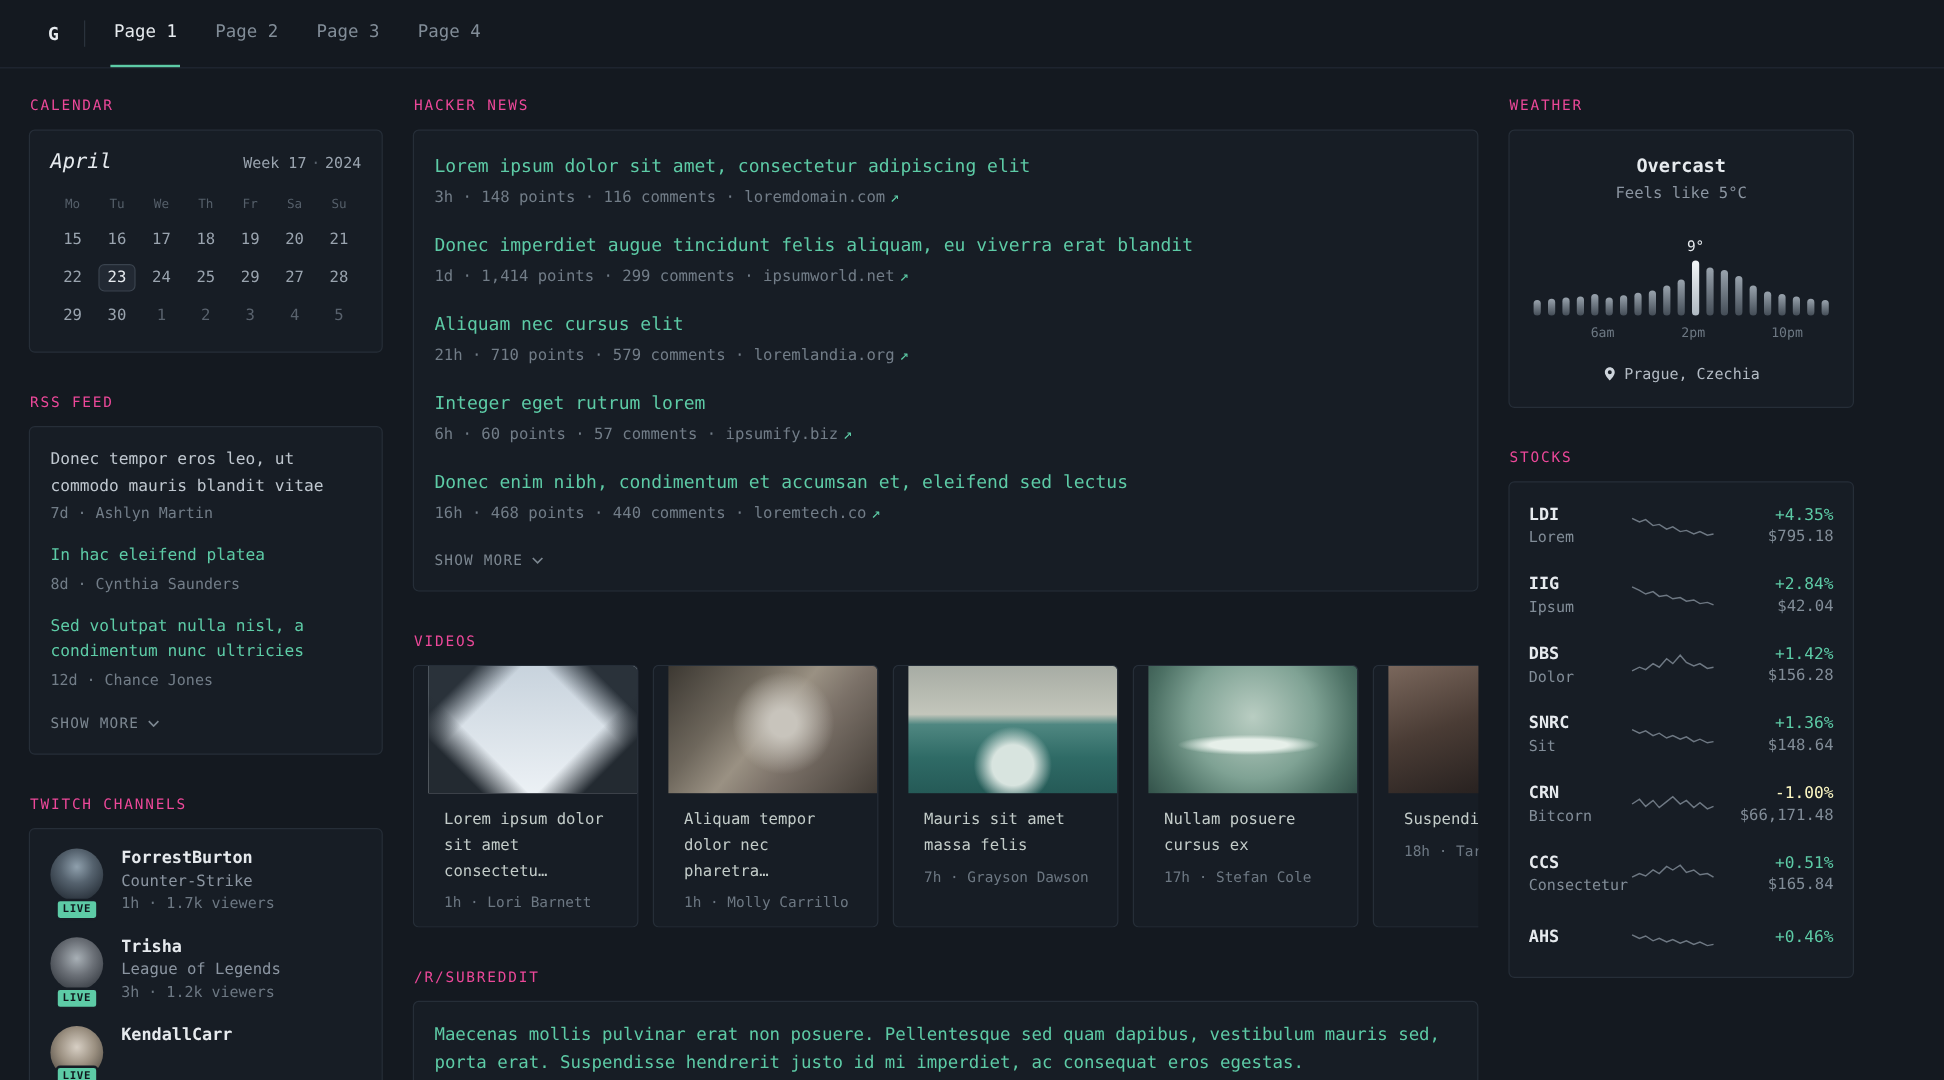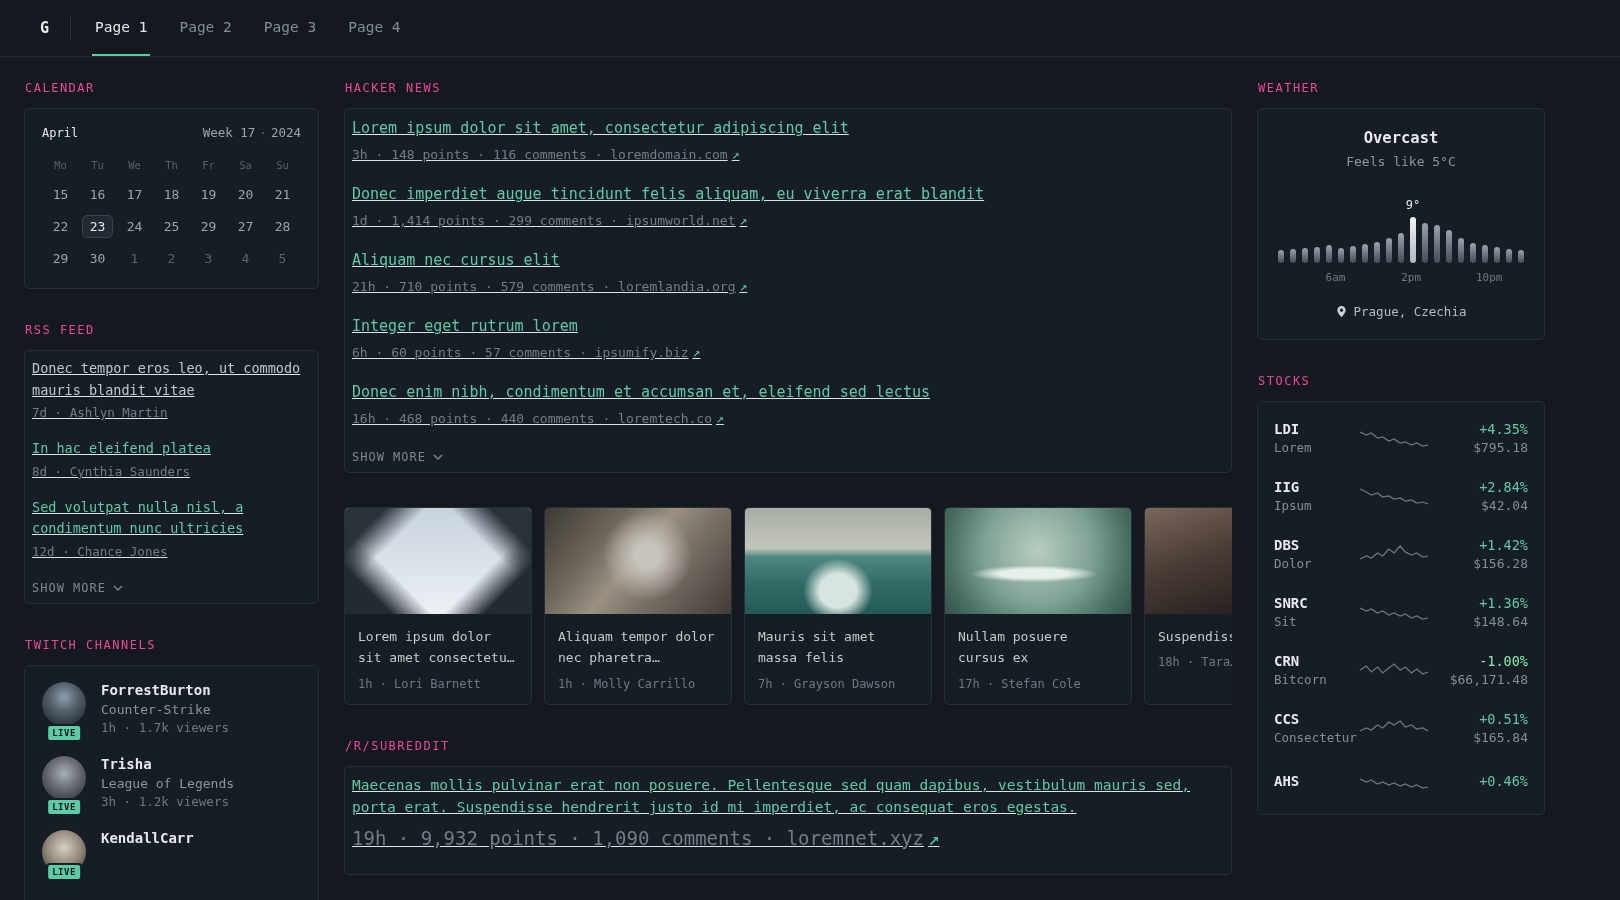--- a/index.html
+++ b/index.html
@@ -34,34 +34,34 @@
   .section { margin-bottom: 34px; }
   .section-title {
     font-size: 12px; font-weight: 400; letter-spacing: 1.5px;
     color: #ec4899; margin: 0 0 13px 1px;
   }
   .card { background: #171d25; border: 1px solid #262e38; border-radius: 5px; }
 
   
   .cal-card { padding: 16px 17px 18px; }
   .cal-head { display: flex; justify-content: space-between; align-items: baseline; }
-  .cal-month { font-size: 12px; color: #e6eaee; }
+  .cal-month { font-size: 17px; color: #e6eaee; font-style: italic; }
   .cal-meta { font-size: 12.5px; color: #9aa4af; }
   .cal-meta .sep { color: #5a636e; margin: 0 4px; }
   .cal-grid { display: grid; grid-template-columns: repeat(7, 1fr); row-gap: 9px; margin-top: 16px; text-align: center; }
   .cal-hdr { font-size: 10.5px; color: #555f6a; line-height: 18px; }
   .cal-day { font-size: 13px; color: #9aa4af; height: 23px; line-height: 23px; }
   .cal-day.dim { color: #59626d; }
   .cal-day.current {
     background: #222933; border: 1px solid #3a434e; border-radius: 5px;
     color: #e6eaee; line-height: 21px; width: 31px; justify-self: center;
   }
 
   
-  .pad-card { padding: 7px; text-decoration: underline; }
+  .pad-card { padding: 17px; }
   .feed-item { margin-bottom: 18px; }
   .feed-title { display: block; font-size: 13.5px; line-height: 1.6; color: #5dcba6; }
   .feed-title.plain { color: #bfc7cf; }
   .feed-meta { font-size: 12.5px; color: #727d88; margin-top: 4px; }
   .ext-arrow { color: #5dcba6; margin-left: 4px; }
   .hn .feed-item { margin-bottom: 20px; }
   .hn .feed-title { font-size: 15px; }
   .hn .feed-meta { font-size: 13px; margin-top: 7px; }
   .sub .feed-title { font-size: 14.5px; line-height: 1.55; }
   .sub .feed-meta { font-size: 19px; margin-top: 8px; }
@@ -84,21 +84,21 @@
     position: absolute; left: 50%; transform: translateX(-50%); bottom: -7px;
     background: #5dcba6; color: #10161c; font-size: 9px; font-weight: bold; letter-spacing: .5px;
     padding: 2px 4px; border-radius: 4px; border: 2px solid #171d25;
   }
   .channel-name { font-size: 14px; font-weight: bold; color: #e6eaee; display: block; }
   .channel-cat { font-size: 13px; color: #8b95a1; margin-top: 4px; }
   .channel-meta { font-size: 12.5px; color: #6d7883; margin-top: 3px; }
 
   
   .videos-row { display: flex; gap: 12px; overflow: hidden; }
-  .video-card { width: 188px; flex: none; background: #171d25; border: 1px solid #262e38; border-radius: 5px; overflow: hidden; }
+  .video-card { width: 188px; flex: none; background: #171d25; border: 1px solid #262e38; border-radius: 5px; overflow: hidden; padding-left: 12px; }
   .video-thumb { height: 106px; }
   .vt1 { background:
     linear-gradient(45deg, #232a31 0 16%, transparent 30%),
     linear-gradient(-45deg, #232a31 0 16%, transparent 30%),
     linear-gradient(135deg, #2a323a 0 14%, transparent 28%),
     linear-gradient(-135deg, #2a323a 0 14%, transparent 28%),
     linear-gradient(#c8d3dd, #ecf1f5); }
   .vt2 { background:
     radial-gradient(circle at 55% 45%, #c8c4bc 0 10%, rgba(200,196,188,0) 38%),
     linear-gradient(130deg, #3c3832 0%, #6e675c 30%, #9a9183 48%, #7b7168 64%, #423c36 100%); }
@@ -129,21 +129,21 @@
   
   .stocks-card { padding: 7px 16px; }
   .stock-row { display: flex; align-items: center; padding: 12px 0; }
   .stock-id { flex: 1; min-width: 0; }
   .stock-symbol { font-size: 14px; font-weight: bold; color: #e6eaee; }
   .stock-name { font-size: 12.5px; color: #828d98; margin-top: 3px; }
   .spark { flex: none; width: 72px; height: 26px; margin: 0 10px; }
   .spark polyline { fill: none; stroke: #6e7883; stroke-width: 1.2; }
   .stock-vals { flex: none; min-width: 88px; text-align: right; }
   .stock-change { font-size: 13.5px; color: #5dcba6; }
-  .stock-change.down { color: #86efac; }
+  .stock-change.down { color: #fef9c3; }
   .stock-price { font-size: 13px; color: #828d98; margin-top: 3px; }
 </style>
 </head>
 <body>
 
 <header>
   <div class="logo">G</div>
   <div class="logo-divider"></div>
   <nav>
     <a class="tab active">Page 1</a>
@@ -290,20 +290,21 @@
         <button class="show-more">
           <span>SHOW MORE</span>
           <svg class="chev" width="10" height="6" viewBox="0 0 10 6">
               <polyline points="1,1 5,5 9,1"></polyline>
             </svg>
         </button>
       </div>
     </div>
 
     <div class="section">
+      <h2 class="section-title">VIDEOS</h2>
       <div class="videos-row">
         <div class="video-card">
           <div class="video-thumb vt1"></div>
           <div class="video-info">
             <a class="video-title">Lorem ipsum dolor sit amet consectetu…</a>
             <div class="video-meta">1h · Lori Barnett</div>
           </div>
         </div>
         <div class="video-card">
           <div class="video-thumb vt2"></div>

